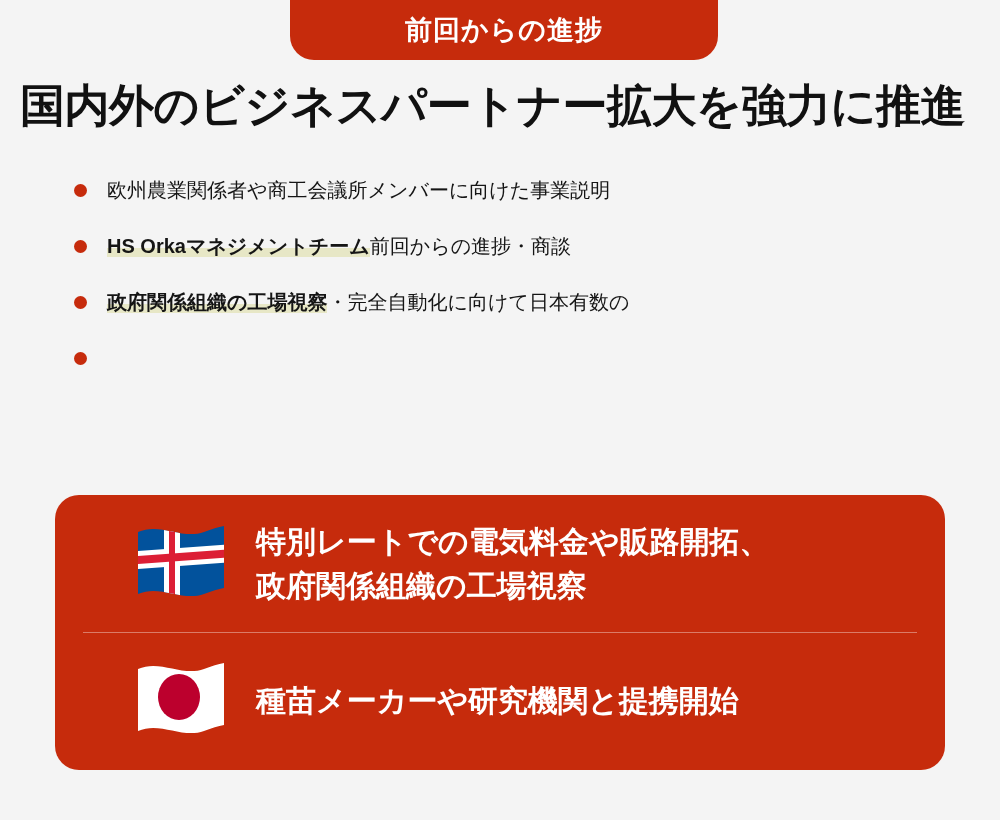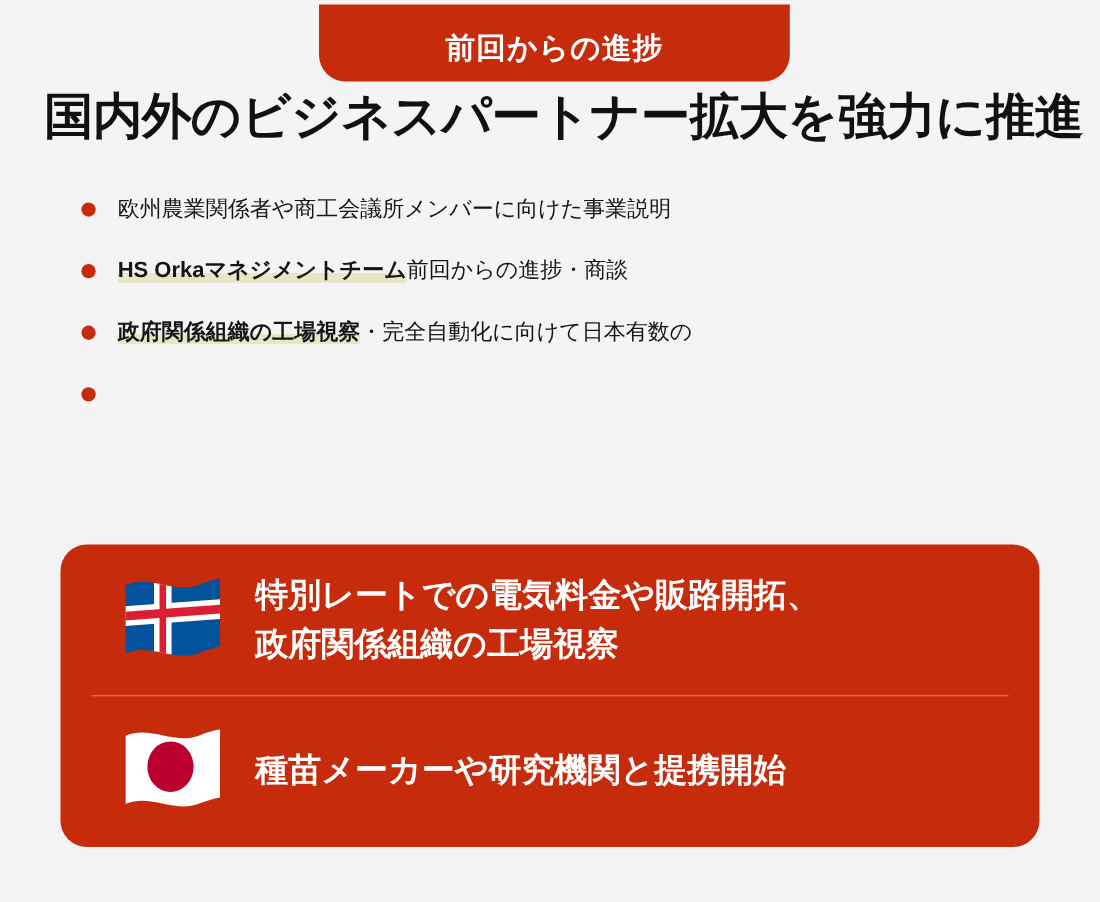--- a/index.html
+++ b/index.html
@@ -12,21 +12,21 @@
     background: #f4f4f4;
     font-family: "Liberation Sans", "DejaVu Sans", sans-serif;
     overflow: hidden;
     position: relative;
     -webkit-font-smoothing: antialiased;
   }
 
   
   .badge-row {
     position: absolute;
-    top: 14px;
+    top: 0;
     left: 0;
     width: 826px;
     height: 62px;
   }
   .badge {
     position: absolute;
     left: 290px;
     top: -10px;
     width: 428px;
     height: 70px;
@@ -40,21 +40,21 @@
     align-items: flex-end;
     justify-content: center;
     padding-bottom: 12px;
     box-sizing: border-box;
   }
 
   
   .headline {
     position: absolute;
     top: 80px;
-    left: 40px;
+    left: 20px;
     width: 930px;
     font-size: 45px;
     font-weight: 900;
     color: #111111;
     letter-spacing: -0.5px;
     line-height: 1.15;
     white-space: nowrap;
   }
 
   
@@ -99,21 +99,21 @@
     width: 890px;
     height: 275px;
     background: #c62b0c;
     border-radius: 24px;
     box-sizing: border-box;
   }
   .panel-row {
     display: flex;
     align-items: center;
     height: 137px;
-    padding-left: 47px;
+    padding-left: 71px;
     box-sizing: border-box;
   }
   .panel-divider {
     position: absolute;
     left: 28px;
     right: 28px;
     top: 137px;
     height: 1px;
     background: rgba(255,255,255,0.38);
   }

